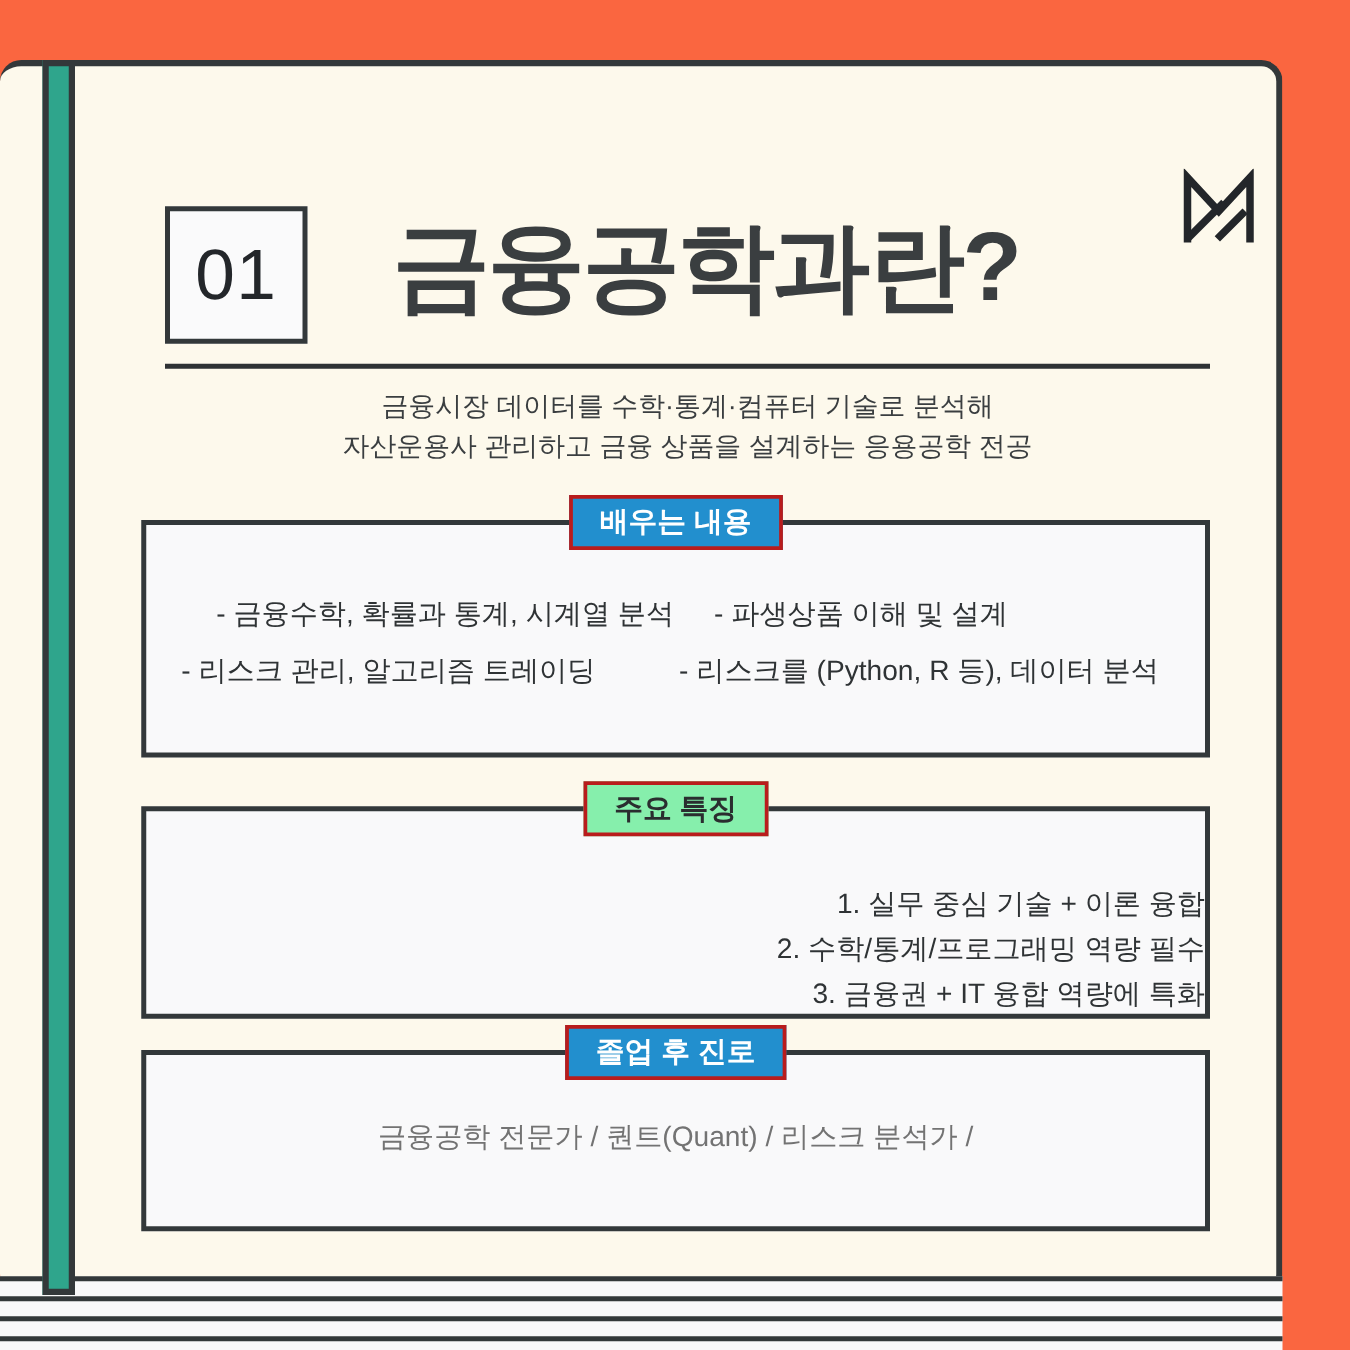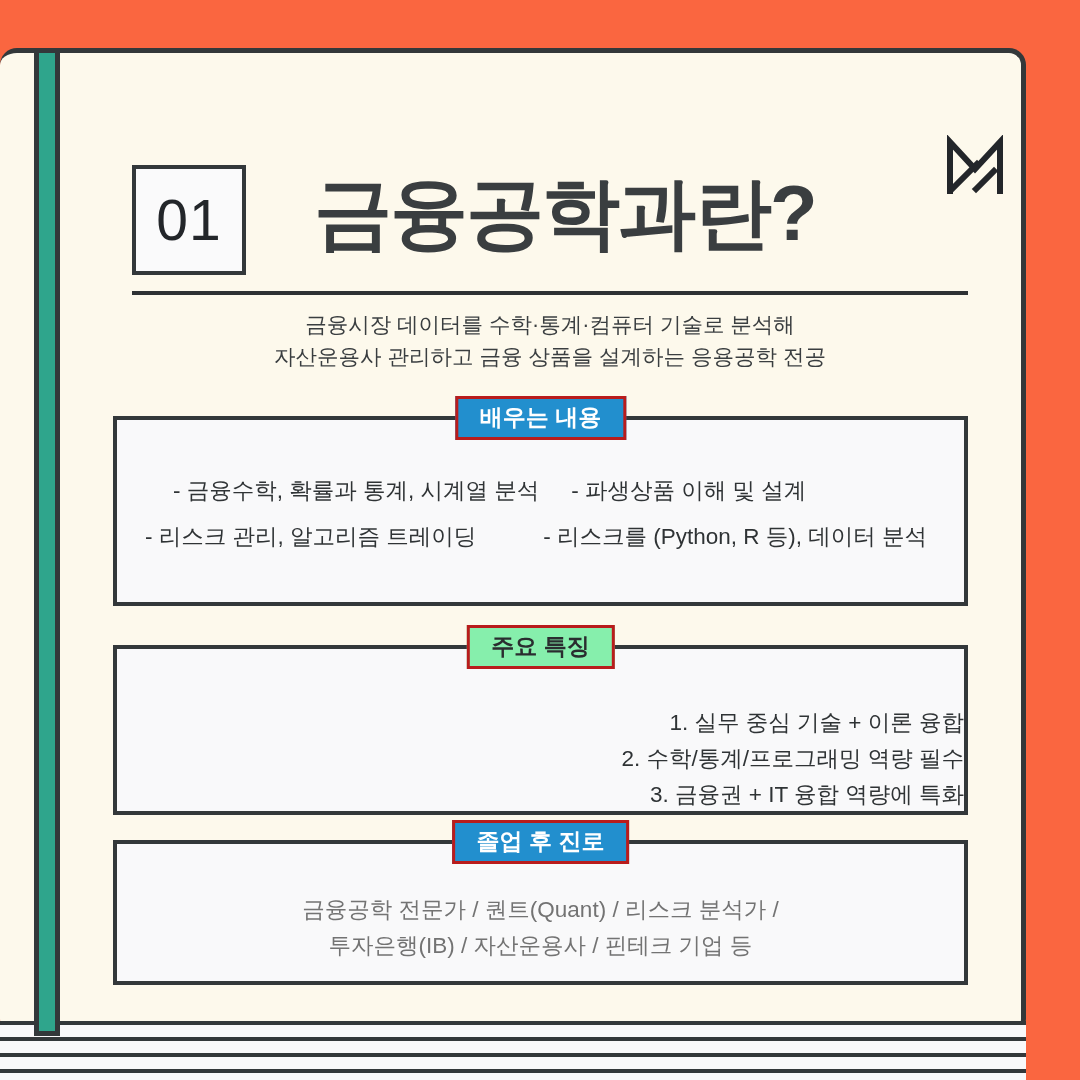--- a/index.html
+++ b/index.html
@@ -289,21 +289,20 @@
       </div>
     </div>
     <div class="chip green">주요 특징</div>
   </div>
 
   <div class="section" id="section-careers">
     <div class="section-box">
       <div class="box-body">
         <div id="box3-text">
           <div>금융공학 전문가 / 퀀트(Quant) / 리스크 분석가 /</div>
-          <div>투자은행(IB) / 자산운용사 / 핀테크 기업 등</div>
         </div>
       </div>
     </div>
     <div class="chip blue">졸업 후 진로</div>
   </div>
 
   <div id="stripes">
     <div class="gap" style="top:0px;  height:68px;"></div>
     <div class="stripe" style="top:0px;"></div>
     <div class="stripe" style="top:16px;"></div>

